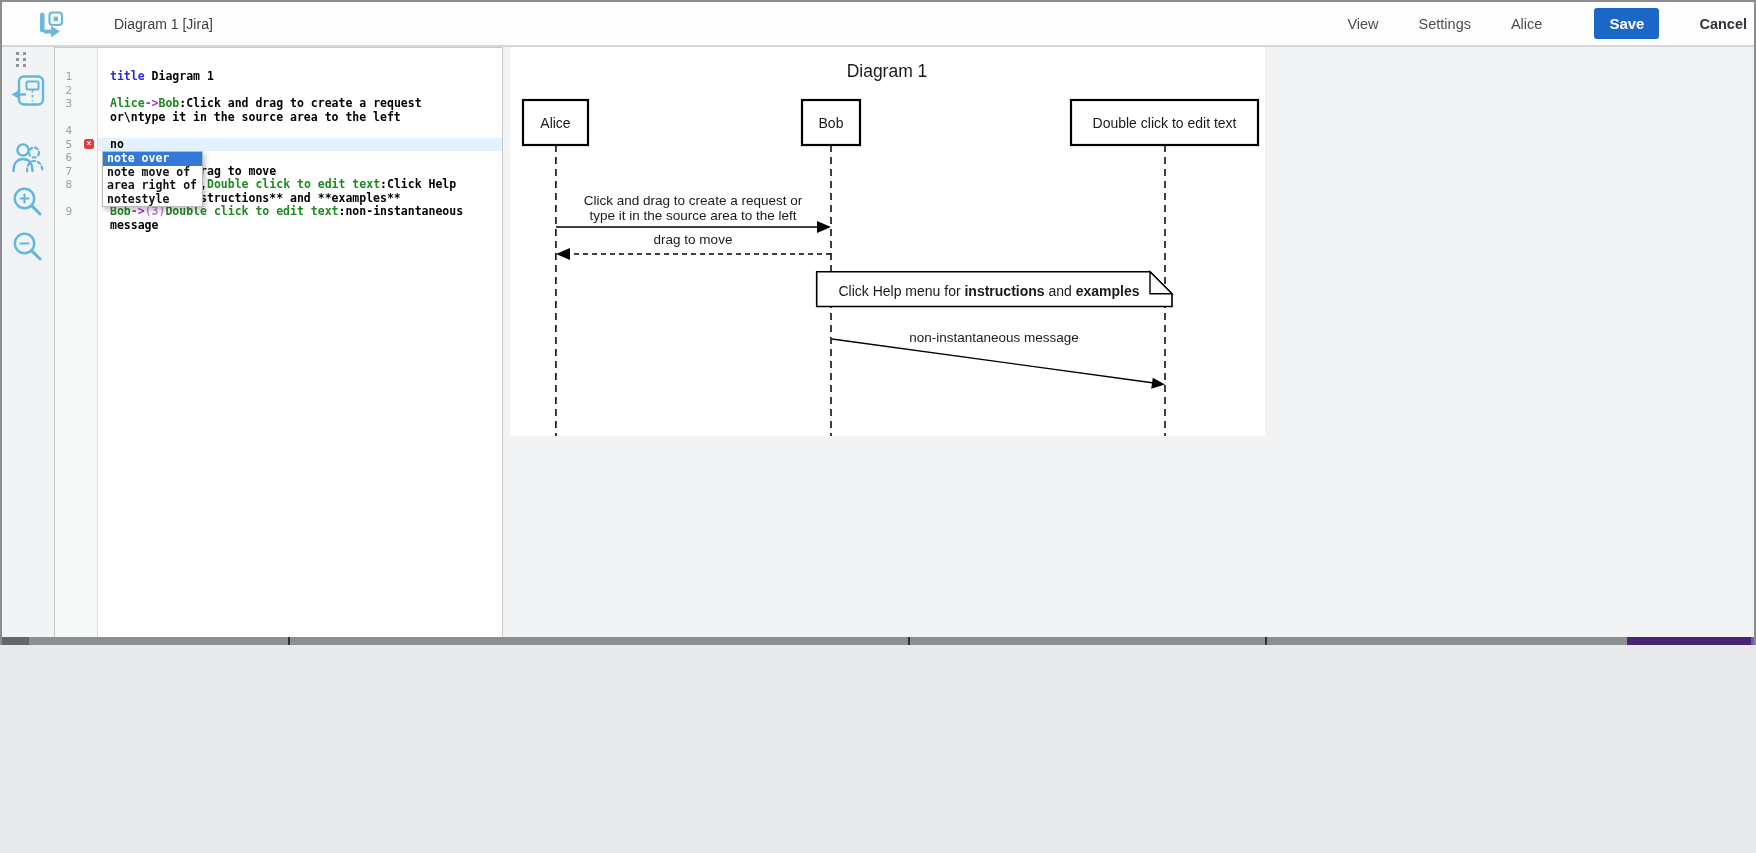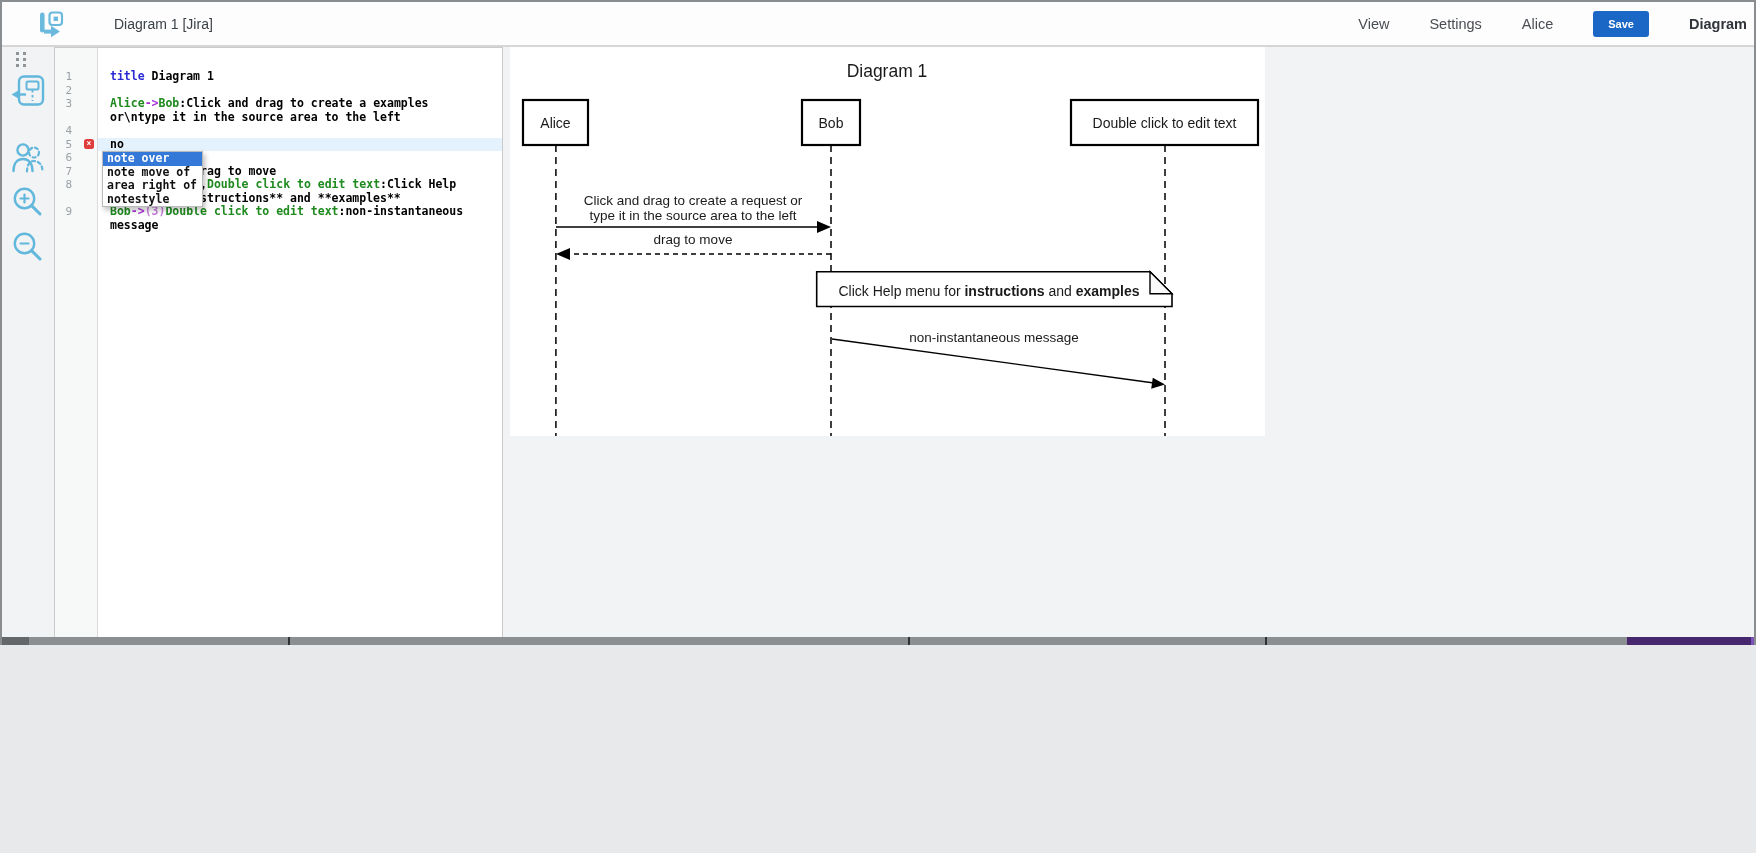--- a/index.html
+++ b/index.html
@@ -6,22 +6,22 @@
   .win{position:relative;width:1756px;height:645px;box-sizing:border-box;
        border:2px solid #8a8d8f;border-bottom:none;background:#f2f3f4;overflow:hidden;}
   
   .header{position:absolute;left:0;top:0;right:0;height:43px;background:#fdfdfe;
           border-bottom:2px solid #d5d6d8;}
   .logo{position:absolute;left:36px;top:9px;}
   .app-title{position:absolute;left:112px;top:0;height:43px;display:flex;align-items:center;
              font-size:14px;color:#3b4045;}
   .hnav{position:absolute;right:7px;top:0;height:43px;display:flex;align-items:center;gap:40px;}
   .hmenu{font-size:14.5px;color:#4a4e52;cursor:pointer;}
-  .btn-save{background:var(--save);color:#fff;font-weight:bold;font-size:11px;border:none;
-            border-radius:3px;padding:7px 15px;cursor:pointer;}
+  .btn-save{background:var(--save);color:#fff;font-weight:bold;font-size:15px;border:none;
+            border-radius:3px;padding:7px 15px;cursor:pointer;margin-left:12px;}
   .btn-cancel{font-size:14.5px;font-weight:bold;color:#30343a;cursor:pointer;}
   
   .tool{position:absolute;cursor:pointer;}
   
   .editor{position:absolute;left:52px;top:45px;width:449px;height:797px;background:#fff;
           border:1px solid #c8cacc;box-sizing:border-box;}
   .gutter-bg{position:absolute;left:0;top:0;bottom:0;width:42px;background:#f7f8f8;
              border-right:1px solid #d9dbdc;}
   .ed-rows{position:absolute;left:0;top:22px;right:0;}
   .ed-row{display:flex;}
@@ -64,21 +64,21 @@
         <rect x="11.5" y="1.5" width="12.5" height="12.5" rx="3" fill="none" stroke="#6bbadd" stroke-width="2.2"></rect>
         <rect x="15.6" y="5.6" width="4.4" height="4.4" fill="#6bbadd"></rect>
       </svg>
     </span>
     <div class="app-title">Diagram 1 [Jira]</div>
     <div class="hnav">
       <span class="hmenu">View</span>
       <span class="hmenu">Settings</span>
       <span class="hmenu">Alice</span>
       <button class="btn-save">Save</button>
-      <span class="btn-cancel">Diagram</span>
+      <span class="btn-cancel">Cancel</span>
     </div>
   </div>
 
   <span class="tool" style="left:13px;top:49px;">
     <svg width="13" height="17" viewBox="0 0 13 17">
       <g fill="#8e9498">
         <rect x="1" y="1" width="3" height="3"></rect>
           <rect x="8" y="1" width="3" height="3"></rect>
         <rect x="1" y="7" width="3" height="3"></rect>
           <rect x="8" y="7" width="3" height="3"></rect>
@@ -137,21 +137,21 @@
           </div>
           <div class="codecell">
             <div class="codetext"></div>
           </div>
         </div>
         <div class="ed-row">
           <div class="gut">
             <span class="lnum">3</span>
           </div>
           <div class="codecell">
-            <div class="codetext"><span class="tok-actor">Alice</span><span class="tok-arrow">-&gt;</span><span class="tok-actor">Bob</span><span class="tok-tx">:Click and drag to create a examples or\ntype it in the source area to the left</span></div>
+            <div class="codetext"><span class="tok-actor">Alice</span><span class="tok-arrow">-&gt;</span><span class="tok-actor">Bob</span><span class="tok-tx">:Click and drag to create a request or\ntype it in the source area to the left</span></div>
           </div>
         </div>
         <div class="ed-row">
           <div class="gut">
             <span class="lnum">4</span>
           </div>
           <div class="codecell">
             <div class="codetext"></div>
           </div>
         </div>

